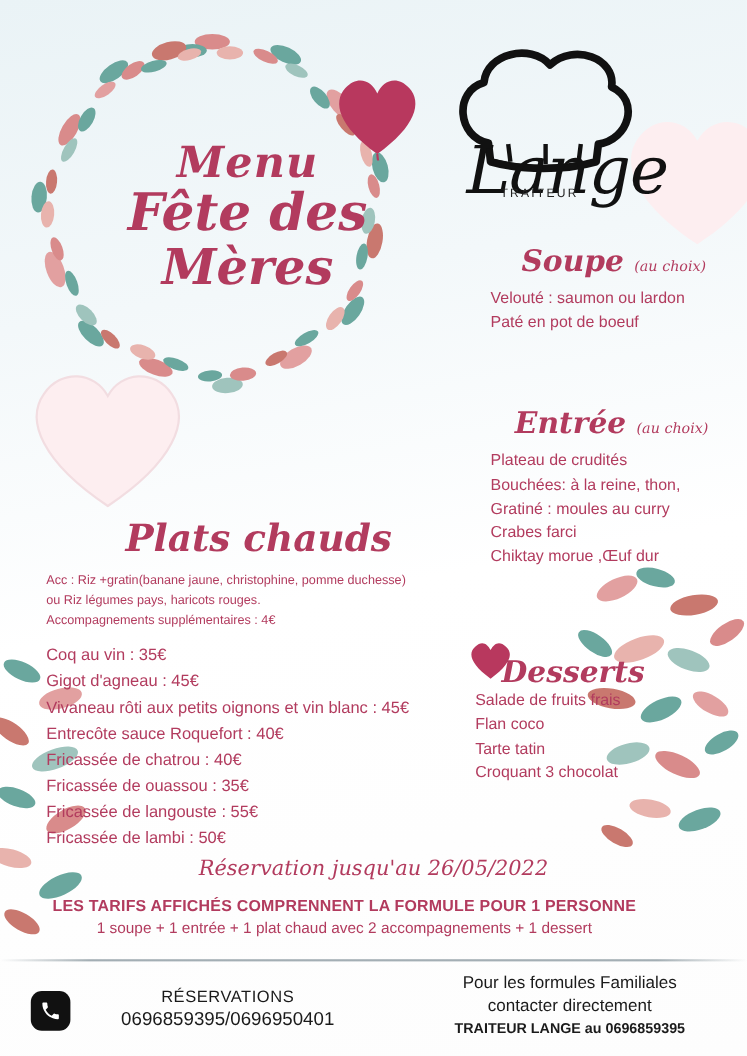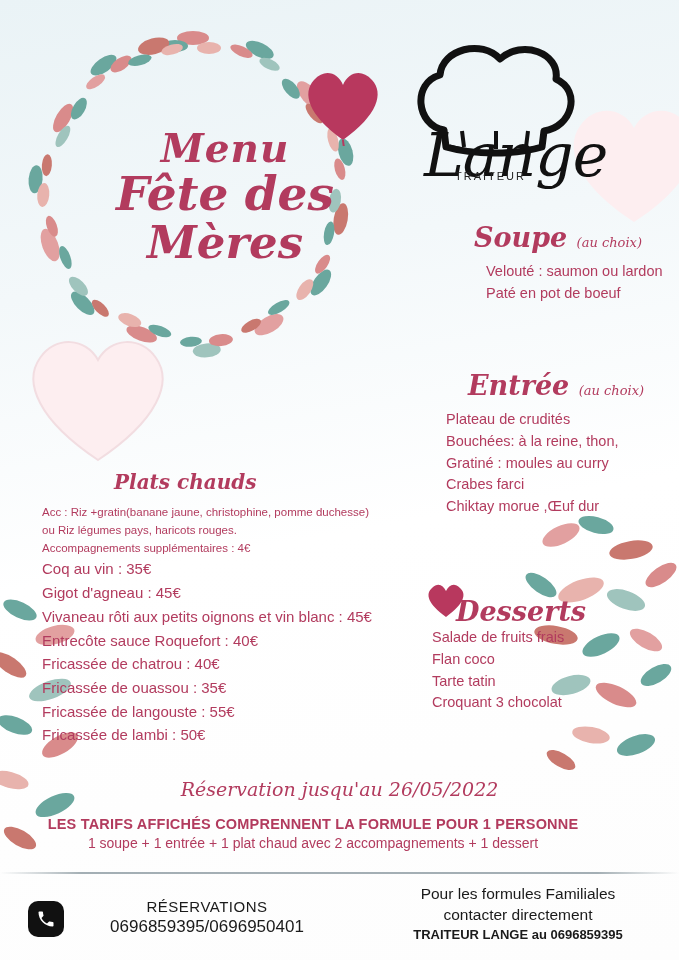--- a/index.html
+++ b/index.html
@@ -116,38 +116,38 @@
     color: #b23b5e;
     font-family: "Liberation Sans", sans-serif;
     font-size: 14.5px;
     line-height: 1.5;
     white-space: nowrap;
   }
 
   
   .soupe { position: absolute; left: 446px; top: 222px; width: 230px; }
   .soupe .sec-head { text-align: left; margin-left: 28px; }
-  .soupe .items { margin-top: 8px; margin-left: 40px; }
+  .soupe .items { margin-top: 8px; }
 
   
   .entree { position: absolute; left: 446px; top: 370px; width: 235px; }
   .entree .sec-head { text-align: left; margin-left: 22px; }
   .entree .items { margin-top: 8px; }
 
   
   .plats { position: absolute; left: 42px; top: 470px; width: 390px; }
-  .plats .sec-head { font-size: 20px; margin-left: 72px; }
+  .plats .sec-head { font-size: 34px; margin-left: 72px; }
   .plats .note {
     color: #b23b5e;
     font-size: 11.5px;
     line-height: 1.55;
     margin-top: 10px;
     white-space: nowrap;
   }
-  .plats .items { }
+  .plats .items { margin-top: 11px; }
   .plats .items .line { font-size: 15px; line-height: 1.58; }
 
   
   .desserts { position: absolute; left: 432px; top: 596px; width: 220px; }
   .desserts .sec-head { margin-left: 24px; }
   .desserts .items { margin-top: 0; }
 
   
   .reservation {
     position: absolute;

